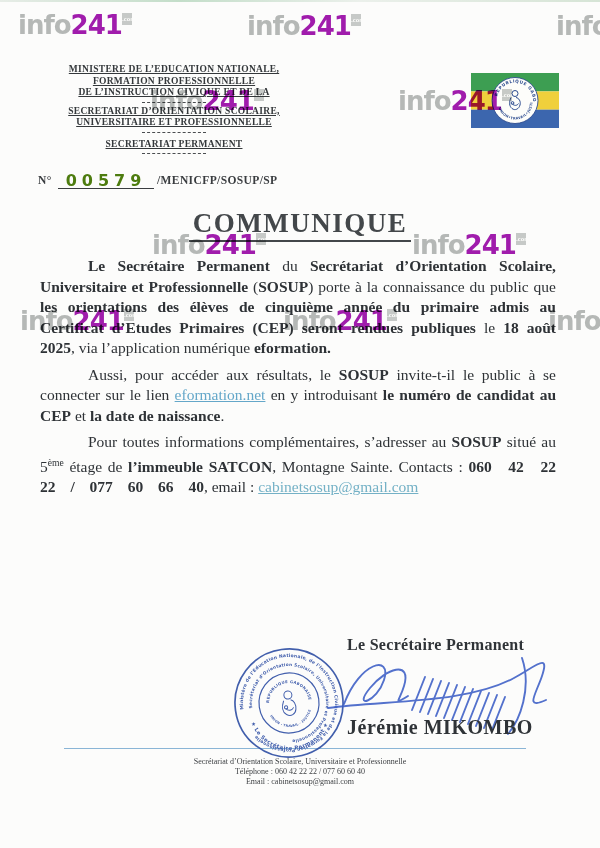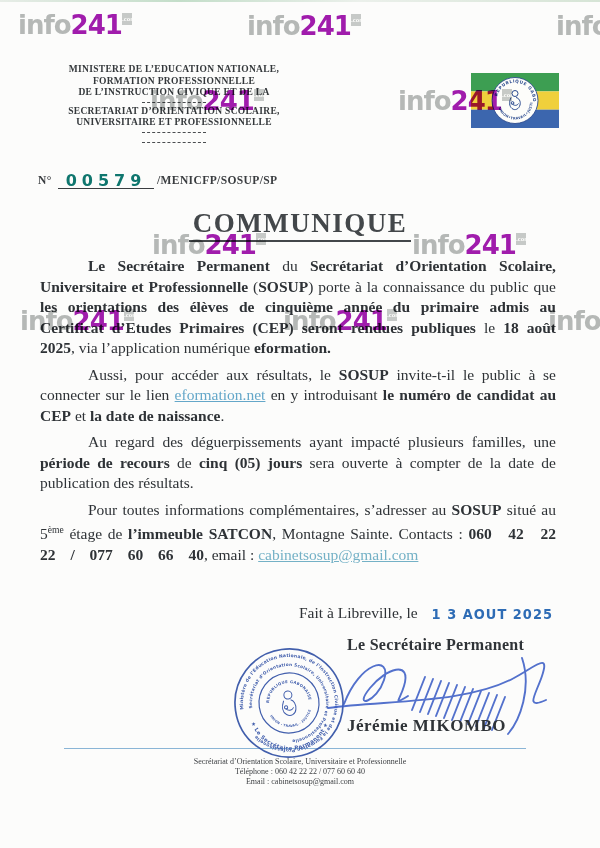--- a/index.html
+++ b/index.html
@@ -16,31 +16,31 @@
       font-size:26px;letter-spacing:-1px;white-space:nowrap;pointer-events:none;
       mix-blend-mode:multiply;}
   .wm b{color:#b7bab9;font-weight:800;}
   .wm i{color:#a21caf;font-style:normal;}
   .wm u{display:inline-block;background:#c9ccca;color:#ffffff;text-decoration:none;
         font-size:5px;line-height:12px;width:10px;height:12px;text-align:center;
         vertical-align:top;margin-top:3px;letter-spacing:0;}
 
   
   .ministry{position:absolute;left:28px;top:64px;width:292px;text-align:center;
-    font-weight:bold;font-size:9.5px;line-height:11.5px;color:#34383b;letter-spacing:.3px;z-index:2;}
+    font-weight:bold;font-size:9.5px;line-height:11.5px;color:#34383b;letter-spacing:.3px;z-index:2;text-decoration:underline;}
   .sep{width:64px;margin:3px auto;border-top:1.6px dashed #4a4d50;height:0;}
   .block-gap{height:3px;}
 
   .logo{position:absolute;left:471px;top:73px;z-index:2;}
 
   .ref-line{position:absolute;left:38px;top:169px;z-index:2;font-size:11.5px;
     font-weight:bold;color:#3a3d40;letter-spacing:.4px;}
   .ref-underline{display:inline-block;min-width:96px;border-bottom:1.6px solid #3a3d40;
     text-align:center;margin:0 3px;}
-  .ref-num{color:#0f766e;font-family:"DejaVu Sans",sans-serif;font-size:16px;
+  .ref-num{color:#4d7c0f;font-family:"DejaVu Sans",sans-serif;font-size:16px;
     font-weight:bold;letter-spacing:5px;position:relative;top:2px;}
 
   
   .title-wrap{position:absolute;left:0;right:0;top:208px;text-align:center;z-index:2;}
   .title{display:inline-block;font-size:27px;font-weight:bold;color:#43474a;
     letter-spacing:1.5px;border-bottom:2.6px solid #43474a;padding:0 4px 1px;}
 
   
   .body{position:absolute;left:40px;top:256px;width:516px;z-index:2;
     font-size:15.5px;line-height:20.5px;text-align:justify;color:#2e3236;}
@@ -56,21 +56,21 @@
   .date-line{position:absolute;left:0;top:604px;width:553px;text-align:right;
     z-index:2;font-size:15.5px;color:#2e3236;}
   .date-stamp{display:inline-block;margin-left:10px;font-family:"DejaVu Sans",sans-serif;
     font-weight:bold;font-size:13px;letter-spacing:1px;color:#2e6cb5;transform:scaleY(1.12);}
 
   .sig-role{position:absolute;left:347px;top:636px;z-index:4;font-weight:bold;
     font-size:16px;color:#2f3337;letter-spacing:.3px;}
   .stamp{position:absolute;left:231px;top:645px;z-index:3;opacity:.92;transform:rotate(-8deg);}
   .sig-ink{position:absolute;left:316px;top:646px;z-index:3;}
   .sig-name{position:absolute;left:347px;top:716px;z-index:5;font-weight:bold;
-    font-size:17px;color:#2f3337;letter-spacing:.5px;}
+    font-size:20px;color:#2f3337;letter-spacing:.5px;}
 
   
   .footer-rule{position:absolute;left:64px;top:748px;width:462px;height:0;
     border-top:1.6px solid #8ab5d6;z-index:2;}
   .footer{position:absolute;left:0;right:0;top:757px;text-align:center;z-index:2;
     font-size:8px;line-height:9.8px;color:#3c3f42;}
 </style>
 </head>
 <body>
 
@@ -90,20 +90,21 @@
 
   <div class="ministry">
     <div>MINISTERE DE L’EDUCATION NATIONALE,</div>
     <div>FORMATION PROFESSIONNELLE</div>
     <div>DE L’INSTRUCTION CIVIQUE ET DE LA</div>
     <div class="sep"></div>
     <div>SECRETARIAT D’ORIENTATION SCOLAIRE,</div>
     <div>UNIVERSITAIRE ET PROFESSIONNELLE</div>
     <div class="sep"></div>
     <div class="block-gap"></div>
+    <div>SECRETARIAT PERMANENT</div>
     <div class="sep"></div>
   </div>
 
   <svg class="logo" width="88" height="55" viewBox="0 0 88 55">
     <rect x="0" y="0" width="88" height="18.4" fill="#3d9e52"></rect>
     <rect x="0" y="18.4" width="88" height="18.3" fill="#f0d03c"></rect>
     <rect x="0" y="36.7" width="88" height="18.3" fill="#3c66ae"></rect>
     <circle cx="44" cy="27.5" r="23" fill="#fdfdfa" stroke-width="0.9" stroke="#2c4b8f"></circle>
     <defs>
       <path id="lg-top" d="M 26,27.5 A 18,18 0 1 1 62,27.5"></path>
@@ -128,28 +129,23 @@
     <span class="ref-underline"><span class="ref-num">00579</span></span><span>/MENICFP/SOSUP/</span><b>SP</b>
   </div>
 
   <div class="title-wrap">
     <span class="title">COMMUNIQUE</span>
   </div>
 
   <div class="body">
     <p><span class="sg-b">Le Secrétaire Permanent</span><span class="sg-n"> du </span><span class="sg-b">Secrétariat d’Orientation Scolaire, Universitaire et Professionnelle</span><span class="sg-n"> (</span><span class="sg-b">SOSUP</span><span class="sg-n">) porte à la connaissance du public que </span><span class="sg-b">les orientations des élèves de cinquième année du primaire admis au Certificat d’Etudes Primaires (CEP) seront rendues publiques</span><span class="sg-n"> le </span><span class="sg-b">18 août 2025</span><span class="sg-n">, via l’application numérique </span><span class="sg-b">eformation.</span></p>
     <p><span class="sg-n">Aussi, pour accéder aux résultats, le </span><span class="sg-b">SOSUP</span><span class="sg-n"> invite-t-il le public à se connecter sur le lien </span><span class="sg-link">eformation.net</span><span class="sg-n"> en y introduisant </span><span class="sg-b">le numéro de candidat au CEP</span><span class="sg-n"> et </span><span class="sg-b">la date de naissance</span><span class="sg-n">.</span></p>
-    <p><span class="sg-n">Au regard des déguerpissements ayant impacté plusieurs familles, une </span><span class="sg-b">période de recours</span><span class="sg-n"> de </span><span class="sg-b">cinq (05) jours</span><span class="sg-n"> sera ouverte à compter de la date de publication des résultats.</span></p>
     <p><span class="sg-n">Pour toutes informations complémentaires, s’adresser au </span><span class="sg-b">SOSUP</span><span class="sg-n"> situé au 5</span><span class="sg-sup">ème</span><span class="sg-n"> étage de </span><span class="sg-b">l’immeuble SATCON</span><span class="sg-n">, Montagne Sainte. Contacts : </span><span class="sg-bsp">060 42 22 22 / 077 60 66 40</span><span class="sg-n">, email : </span><span class="sg-link2">cabinetsosup@gmail.com</span></p>
   </div>
 
-  <div class="date-line">
-    <span>Fait à Libreville, le</span>
-    <span class="date-stamp">1 3 AOUT 2025</span>
-  </div>
 
   <div class="sig-role">Le Secrétaire Permanent</div>
 
   <svg class="stamp" width="116" height="116" viewBox="0 0 116 116">
     <defs>
       <path id="st-out" d="M 12,58 a 46,46 0 1 1 0,0.01"></path>
       <path id="st-mid" d="M 21,58 a 37,37 0 1 1 0,0.01"></path>
       <path id="st-bot" d="M 17,64 A 41,41 0 0 0 99,64"></path>
       <path id="st-in-top" d="M 38,58 a 20,20 0 1 1 40,0"></path>
       <path id="st-in-bot" d="M 36,60 a 22,22 0 0 0 44,0"></path>

